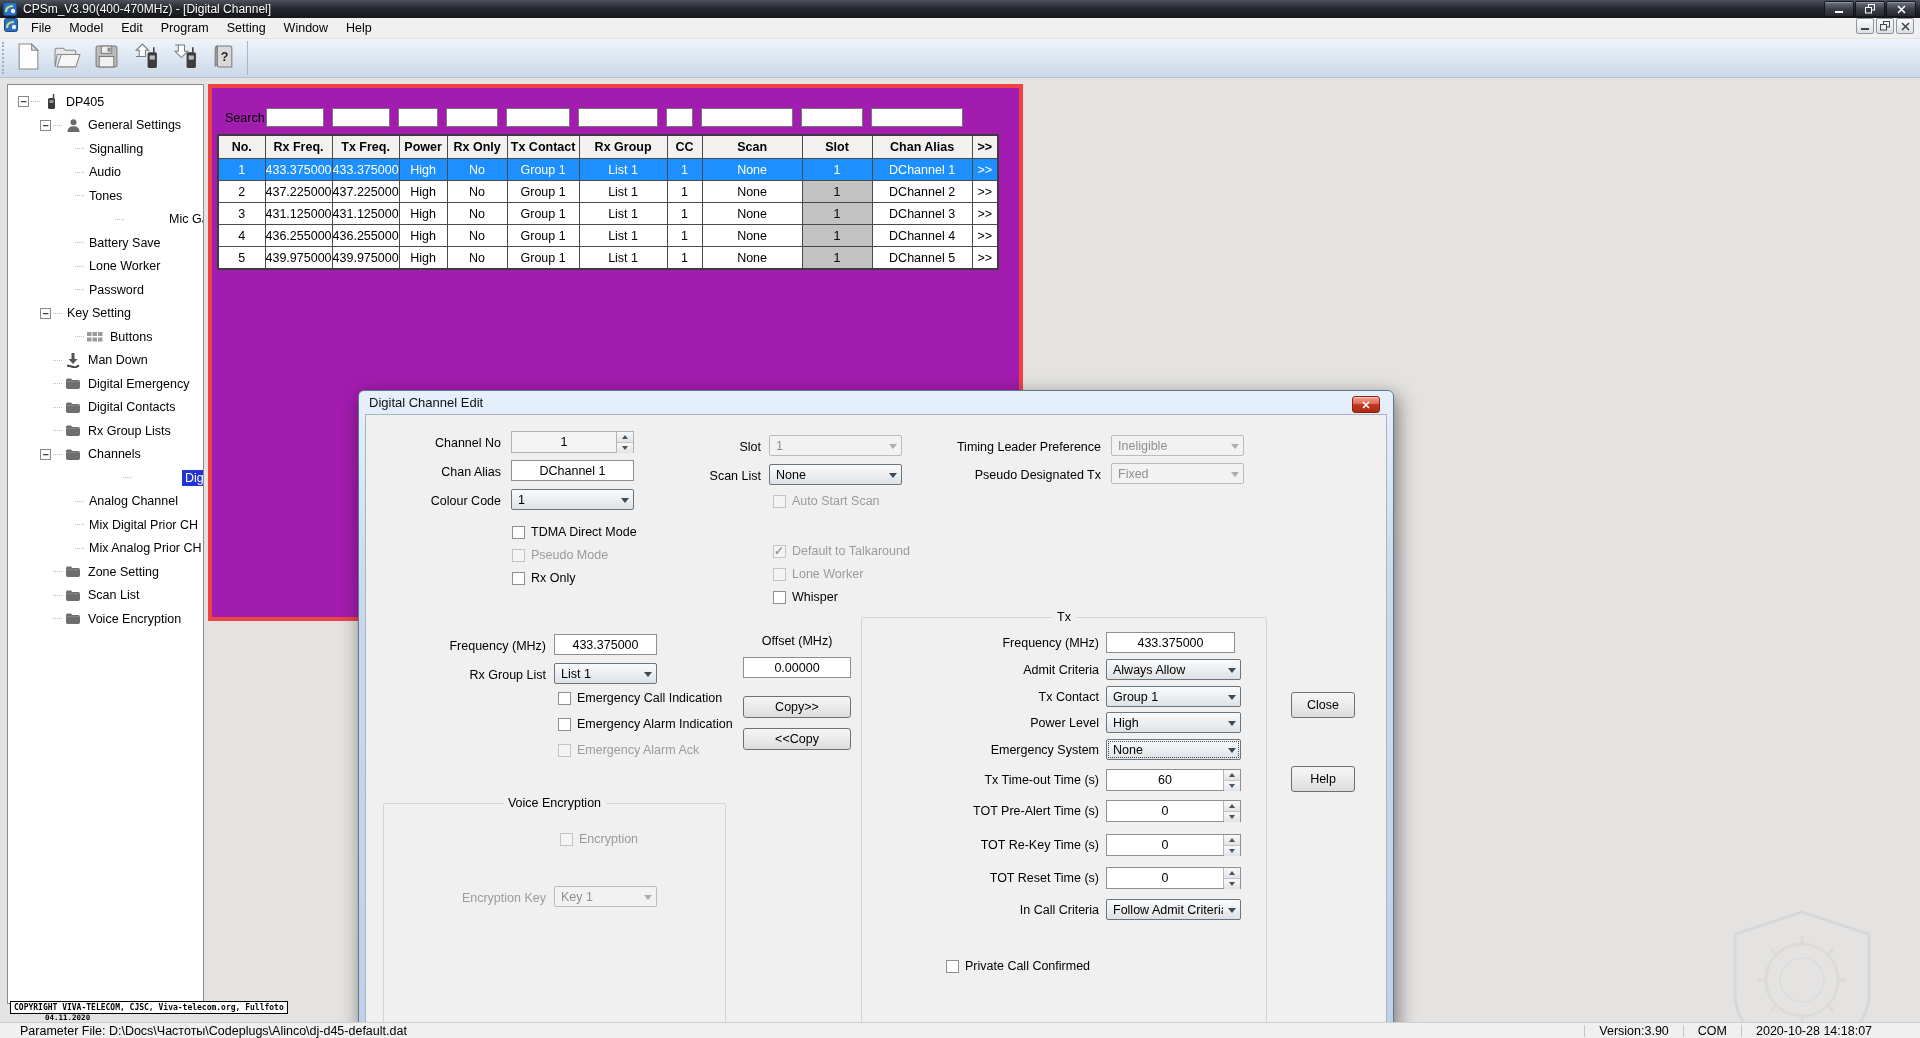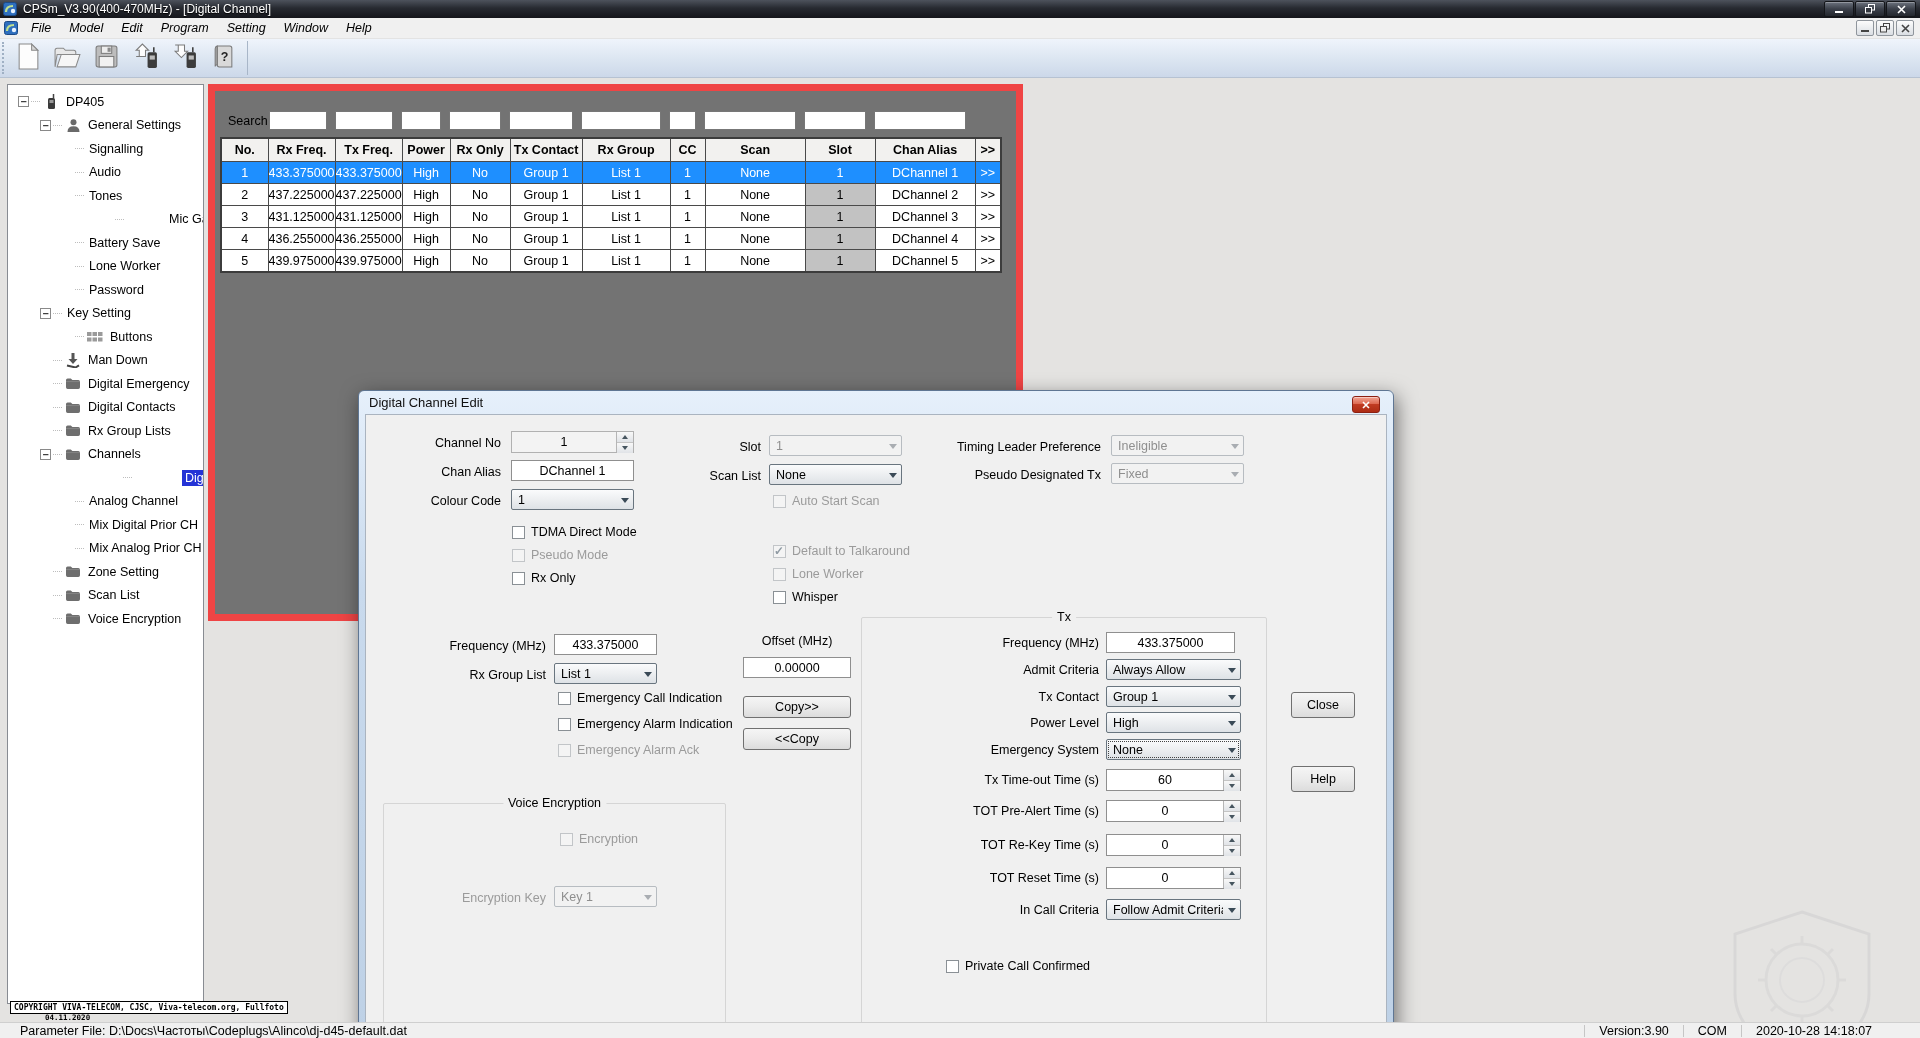--- a/index.html
+++ b/index.html
@@ -10,21 +10,21 @@
     background:linear-gradient(#4d525c,#272a31 45%,#15161b);display:flex;align-items:center;
     color:#fff;z-index:10;}
   .titlebar .appicon{margin-left:3px;display:flex;}
   .titlebar .ttext{margin-left:6px;font-size:12px;text-shadow:0 1px 1px #000;}
   .wbtns{margin-left:auto;margin-right:4px;display:flex;}
   .wbtn{width:28px;height:14px;margin-left:1px;display:flex;align-items:center;justify-content:center;
     background:linear-gradient(#6d737e,#3b404a 50%,#24272e);border:1px solid #14161a;border-radius:2px;
     box-shadow:inset 0 1px 0 rgba(255,255,255,.28);}
   
   .menubar{position:absolute;left:0;top:18px;width:1920px;height:21px;background:#f0f0f0;
-    display:flex;align-items:center;z-index:9;border-bottom:1px solid #e3e3e3;box-sizing:border-box;font-style:italic;}
+    display:flex;z-index:9;border-bottom:1px solid #e3e3e3;box-sizing:border-box;}
   .menubar .appicon{margin-left:4px;margin-right:4px;display:flex;}
   .menu-item{padding:0 9px;line-height:20px;font-size:12.5px;}
   .mdibtns{margin-left:auto;margin-right:6px;display:flex;}
   .mbtn{width:16px;height:14px;margin-left:2px;display:flex;align-items:center;justify-content:center;
     background:linear-gradient(#fcfcfc,#dadee3);border:1px solid #8f959c;border-radius:2px;}
   
   .toolbar{position:absolute;left:0;top:39px;width:1920px;height:39px;
     background:linear-gradient(#eff4fb,#dbe5f1 55%,#ccd8e9);border-bottom:1px solid #b6c2d2;
     box-sizing:border-box;display:flex;align-items:center;z-index:8;}
   .grip{width:3px;height:32px;margin-left:2px;border-left:2px dotted #9fb0c4;}
@@ -37,22 +37,22 @@
   .tree-row{display:flex;align-items:center;height:23.5px;white-space:nowrap;}
   .expander{width:11px;height:11px;box-sizing:border-box;border:1px solid #898989;background:#fff;
     display:flex;align-items:center;justify-content:center;font:bold 10px/9px "DejaVu Sans Mono",monospace;
     color:#333;flex:none;margin-right:2px;}
   .exp-spacer{width:13px;flex:none;}
   .dots{width:9px;border-top:1px dotted #bdbdbd;flex:none;margin-right:2px;}
   .tree-icon{width:18px;display:flex;justify-content:center;flex:none;margin-right:3px;}
   .tree-label{padding:1px 3px;font-size:12.5px;}
   .tree-label.sel{background:#2433d6;color:#fff;}
   
-  .docpanel{position:absolute;left:208px;top:6px;width:815px;height:537px;background:#737373;
-    border:7px solid #ef4444;box-sizing:border-box;}
+  .docpanel{position:absolute;left:208px;top:6px;width:815px;height:537px;background:#a21caf;
+    border:4px solid #ef4444;box-sizing:border-box;}
   .search-row{position:absolute;left:5px;top:20px;right:5px;height:20px;}
   .search-label{position:absolute;left:8px;top:3px;font-size:12.5px;}
   .sbox{position:absolute;top:0;height:19px;background:#fff;border:1px solid #777;box-sizing:border-box;
     font:12px "Liberation Sans",sans-serif;padding:0 2px;outline:none;}
   #chan-table{position:absolute;left:5px;top:46px;border-collapse:collapse;table-layout:fixed;
     background:#fff;font-size:12.5px;border:2px solid #3c3c3c;}
   #chan-table th,#chan-table td{border:1px solid #4a4a4a;height:21px;padding:0;text-align:center;
     overflow:hidden;white-space:nowrap;}
   #chan-table th{background:#f2f1ef;font-weight:bold;height:22px;}
   #chan-table tr.sel td{background:#1e8fff;color:#fff;}

